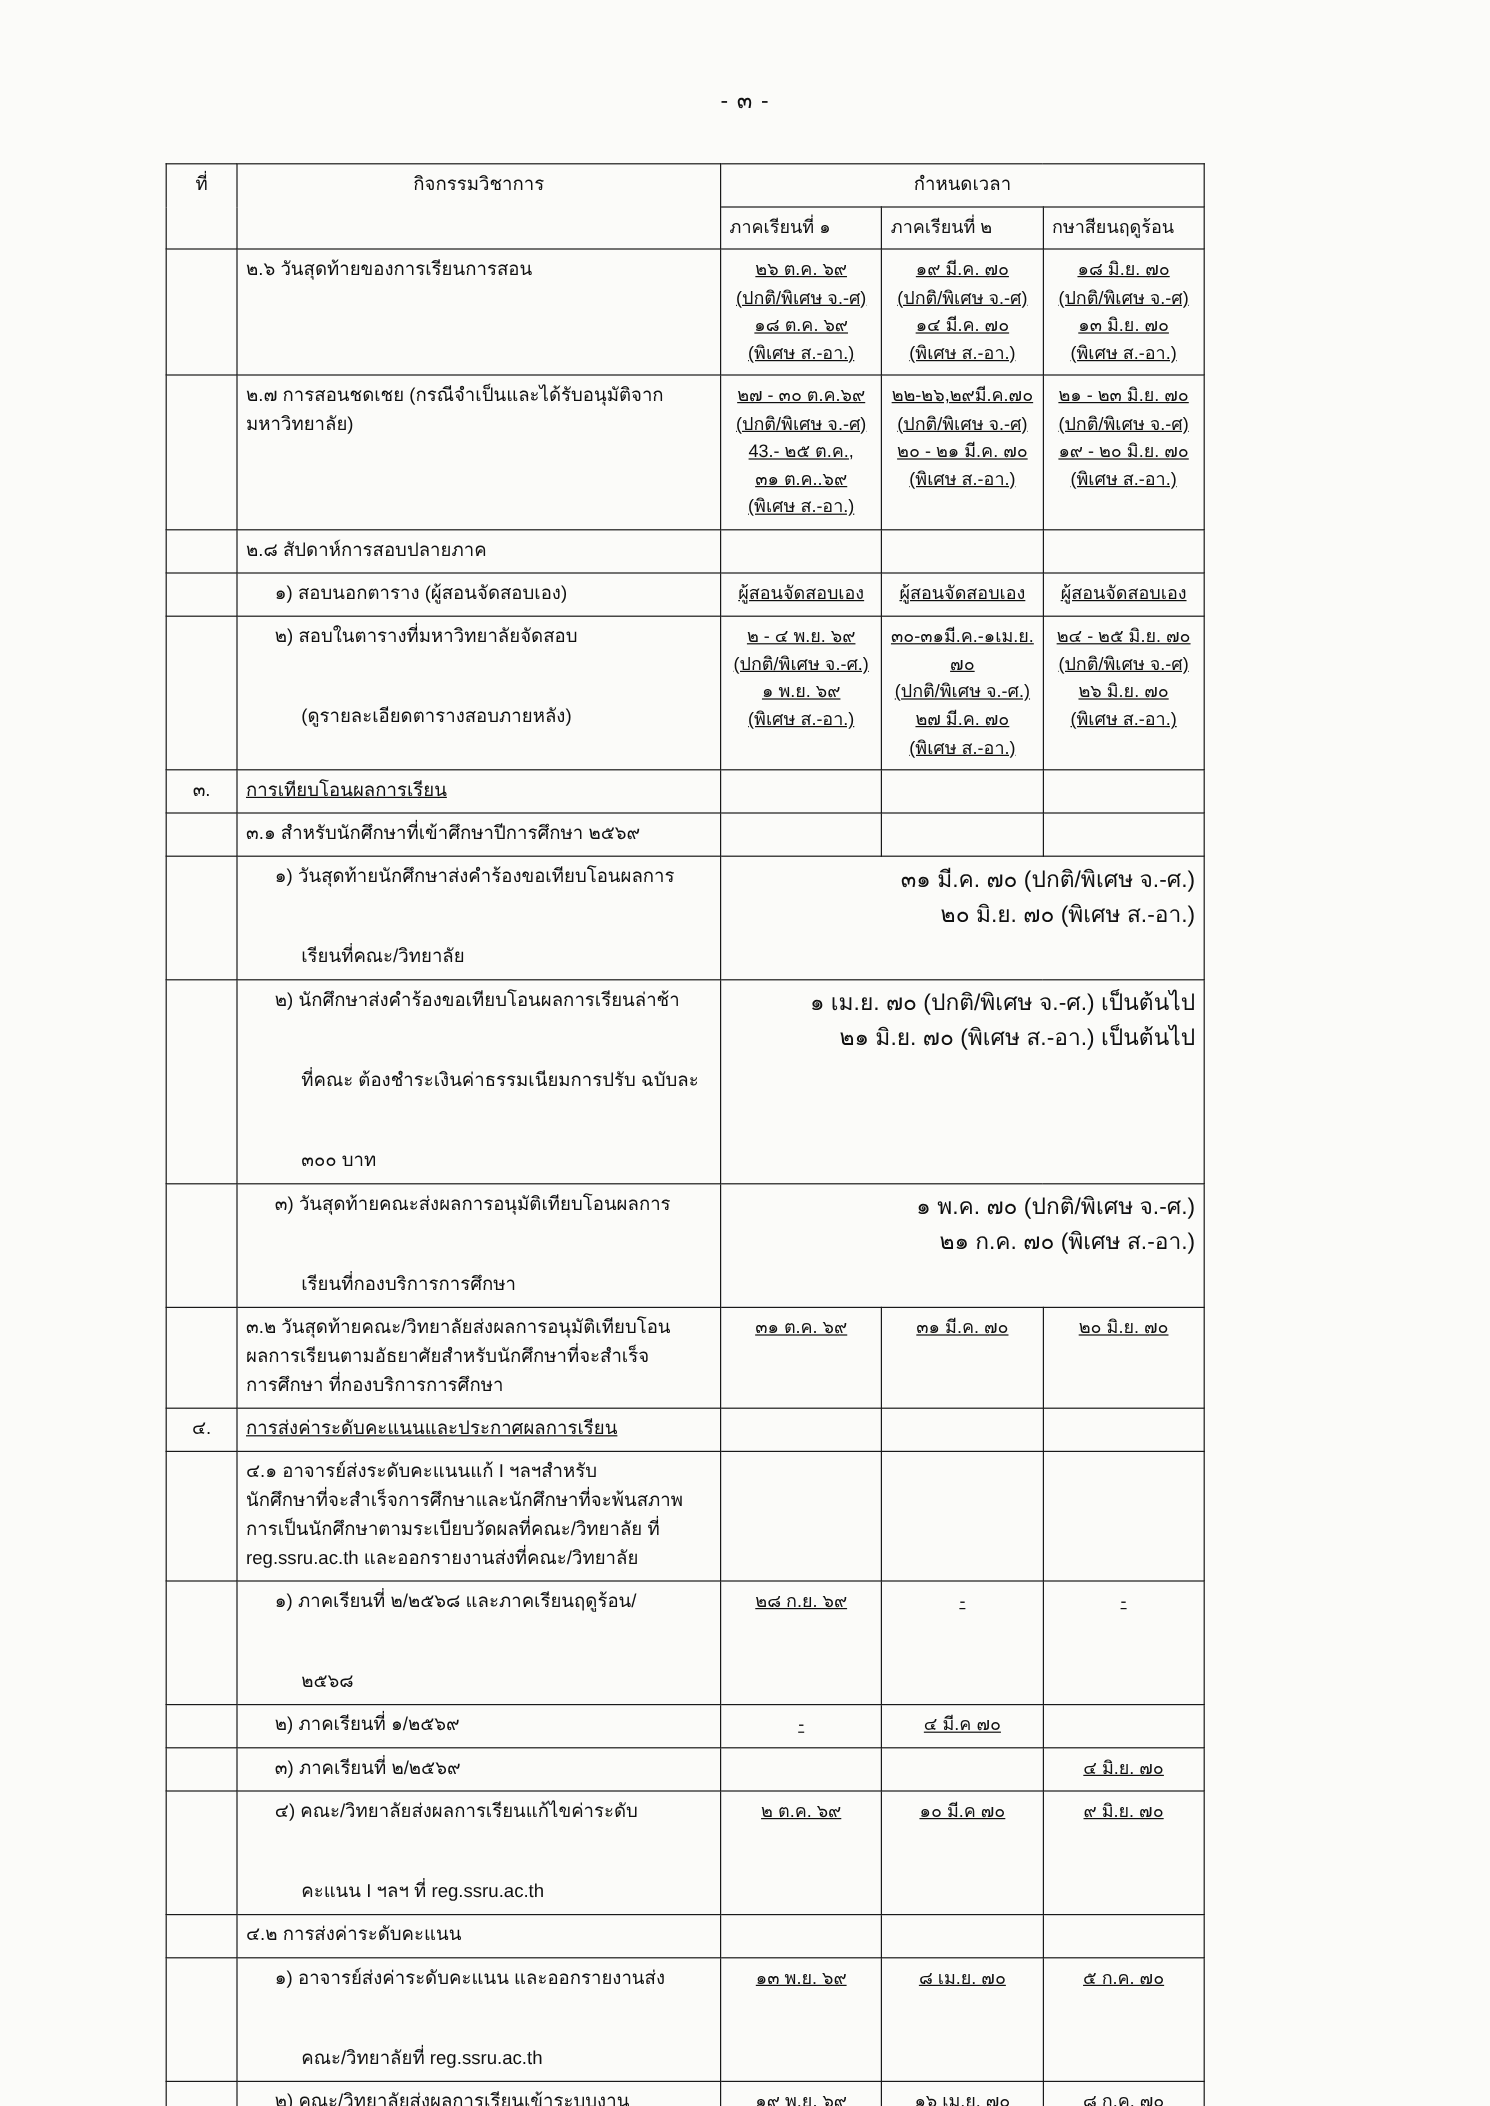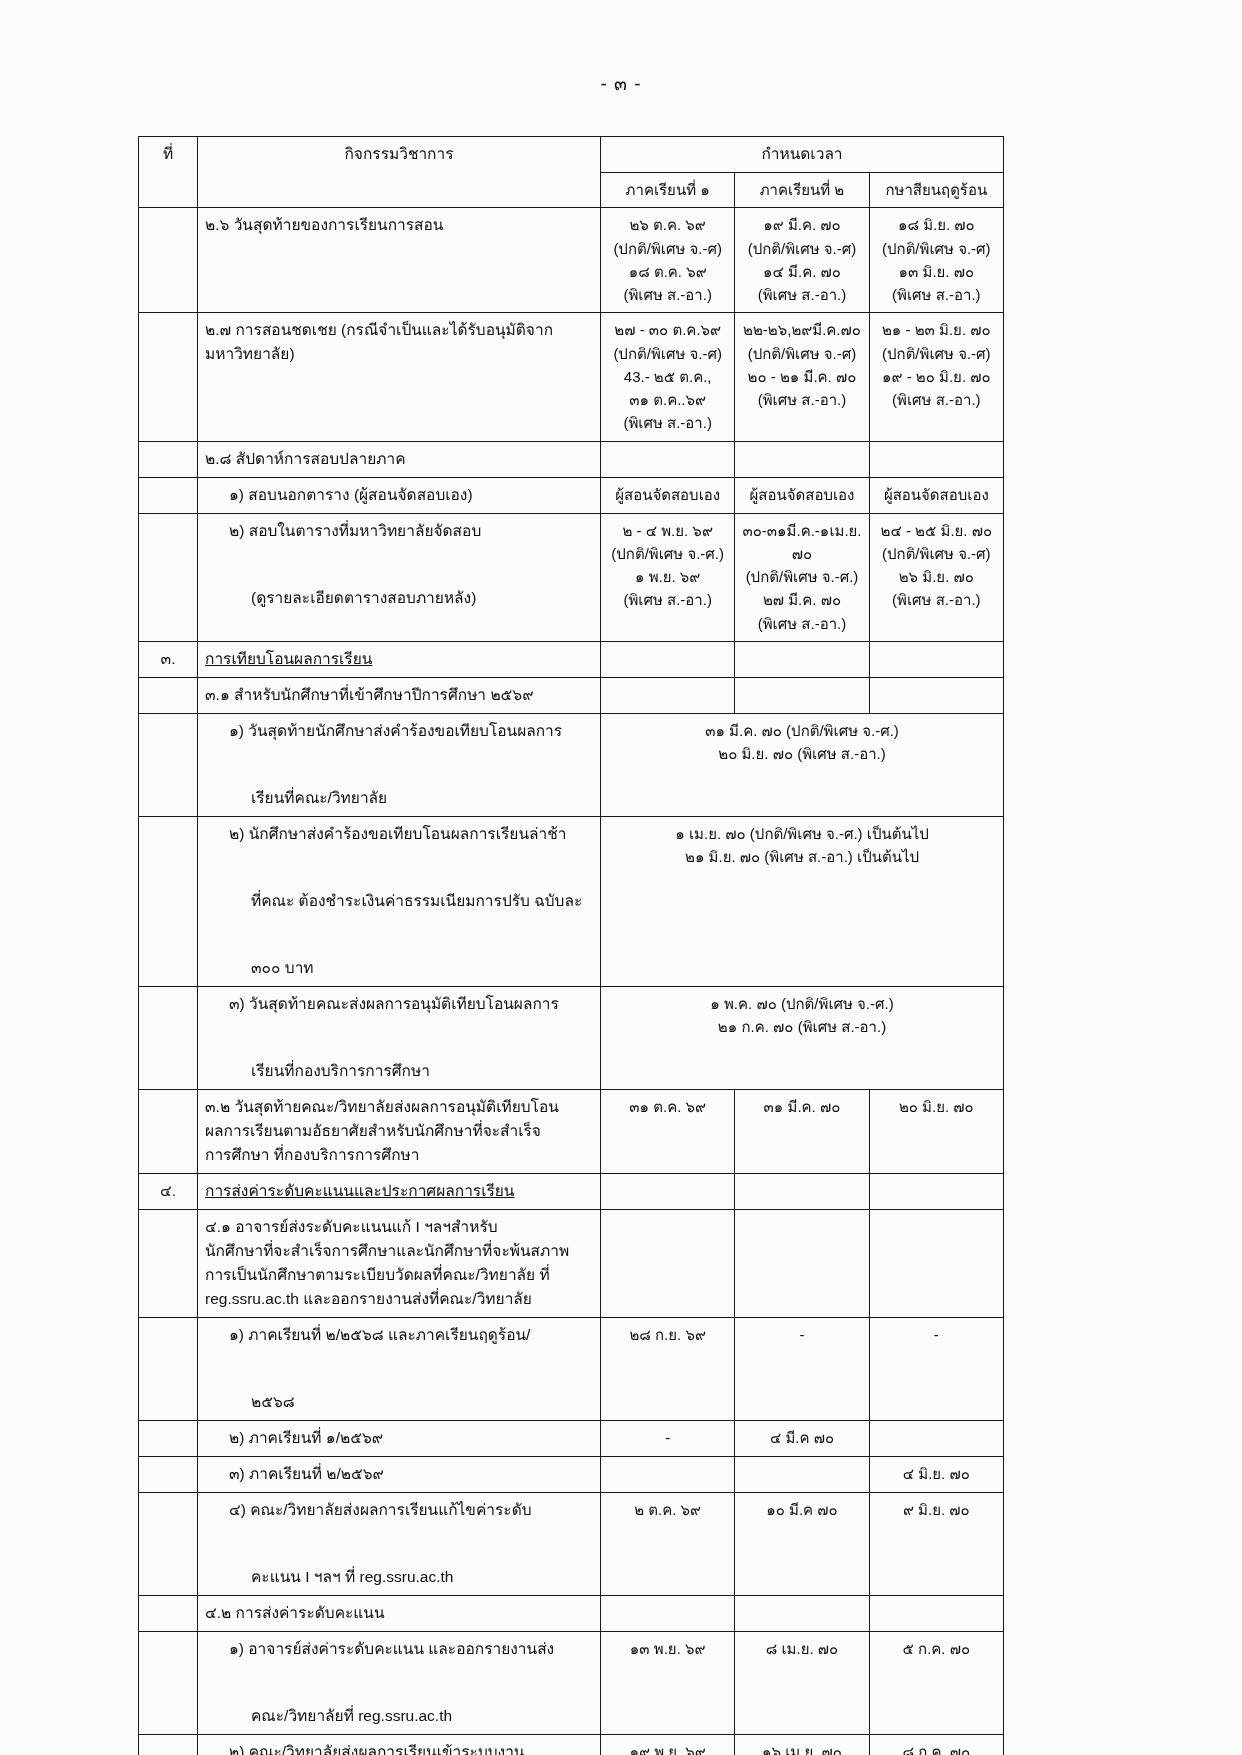--- a/index.html
+++ b/index.html
@@ -46,25 +46,25 @@
   }
   table.sched td, table.sched th {
     border: 1px solid #1a1a1a;
     vertical-align: top;
     padding: 5px 7px 6px 7px;
     font-weight: normal;
   }
   th.h-no { width: 44px; text-align: center; vertical-align: middle;}
   th.h-act { width: 388px; text-align: center; vertical-align: middle;}
   th.h-time { text-align: center; vertical-align: middle;}
-  th.h-sem { width: 145px; text-align: center; vertical-align: middle; font-size: 15px;}
+  th.h-sem { width: 145px; text-align: left; vertical-align: middle; font-size: 15px;}
   td.c-no { width: 44px; text-align: center; }
   td.c-act { width: 388px; }
-  td.c-date { width: 145px; text-align: center; font-size: 15px;}
-  td.c-span { text-align: center; font-size: 15px;}
+  td.c-date { width: 145px; text-align: center; font-size: 15px; text-decoration: underline;}
+  td.c-span { text-align: right; font-size: 19px;}
   .u { text-decoration: underline; }
   .ind2 { display: block; padding-left: 46px; margin-top: 43px; }
   .hang { display: block; padding-left: 46px; text-indent: -22px; }
   .cellline { display: block; }
 </style>
 </head>
 <body>
 
 <div class="page">
 

